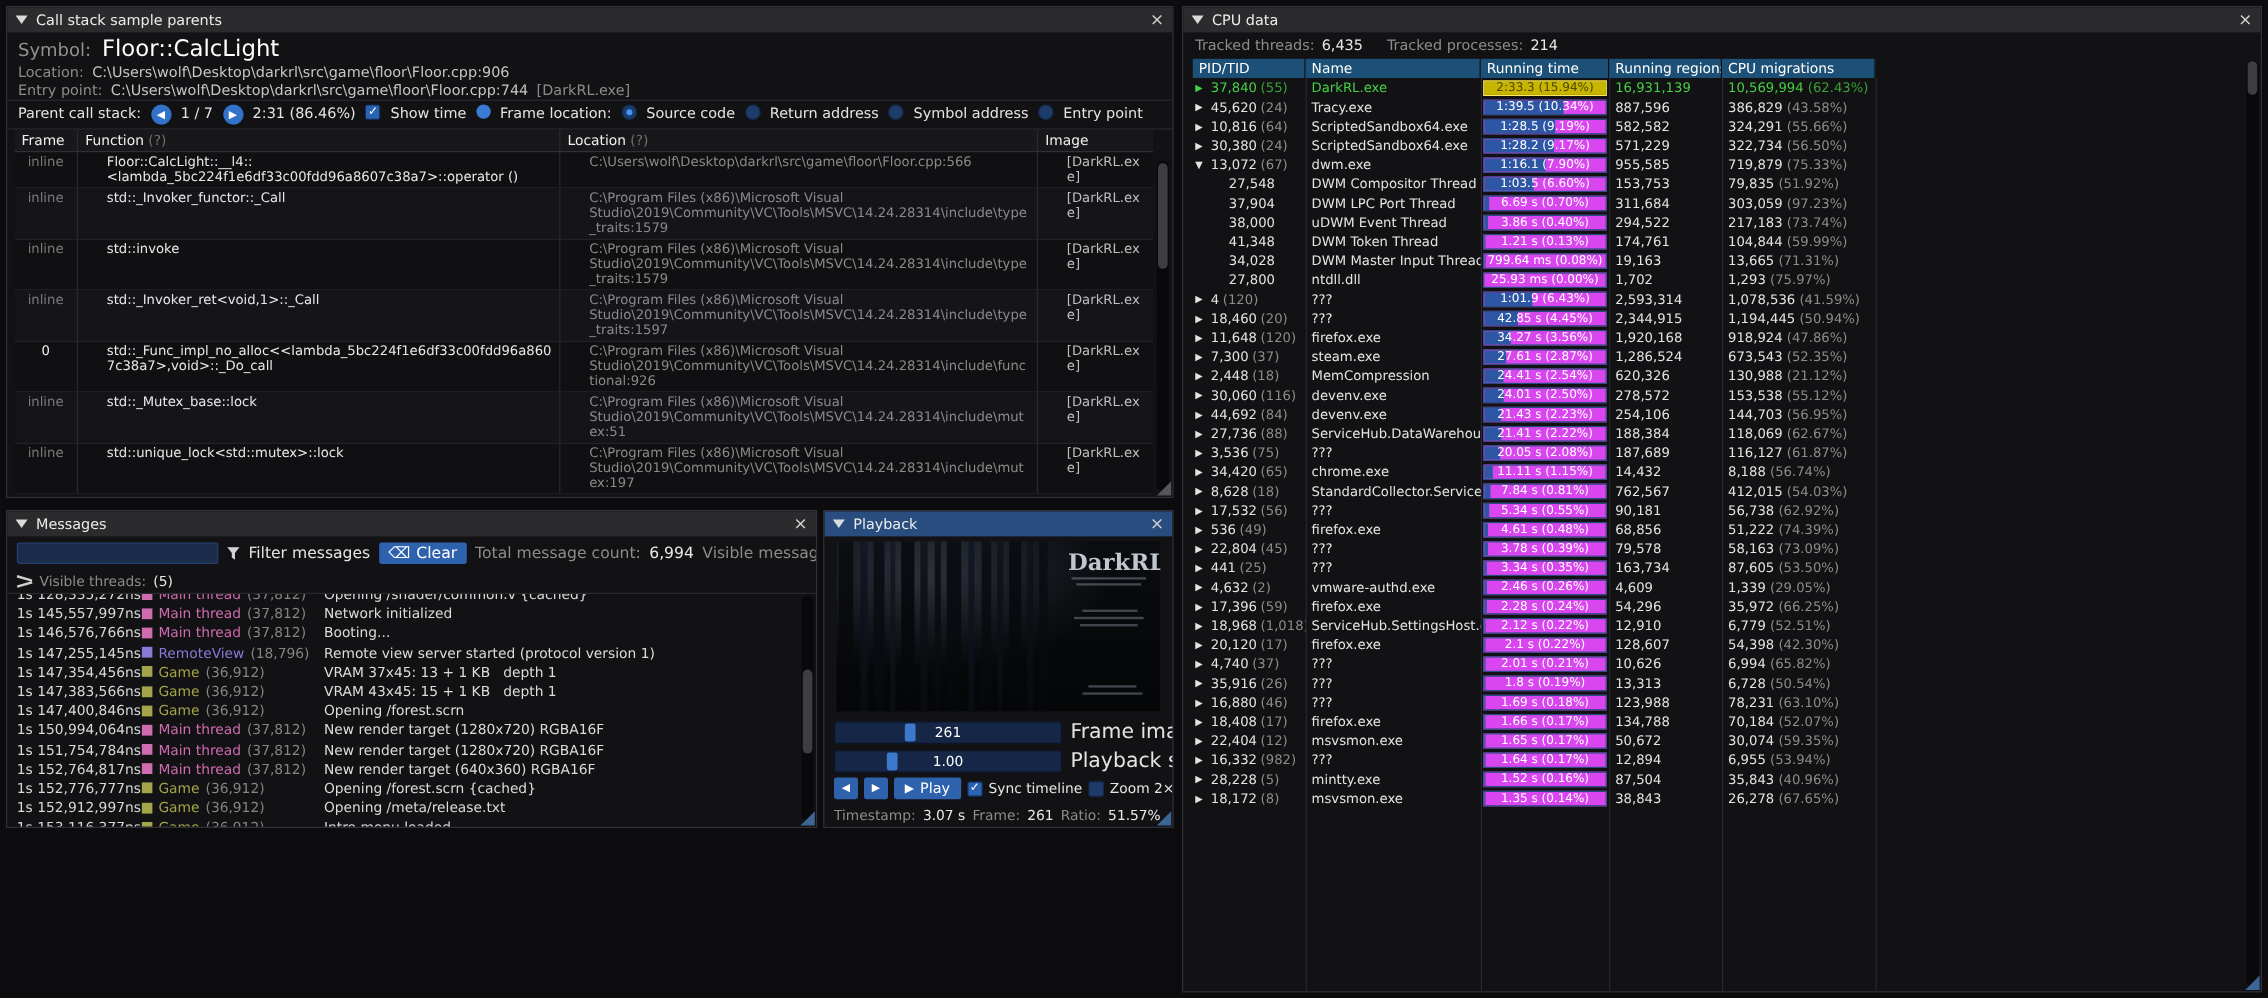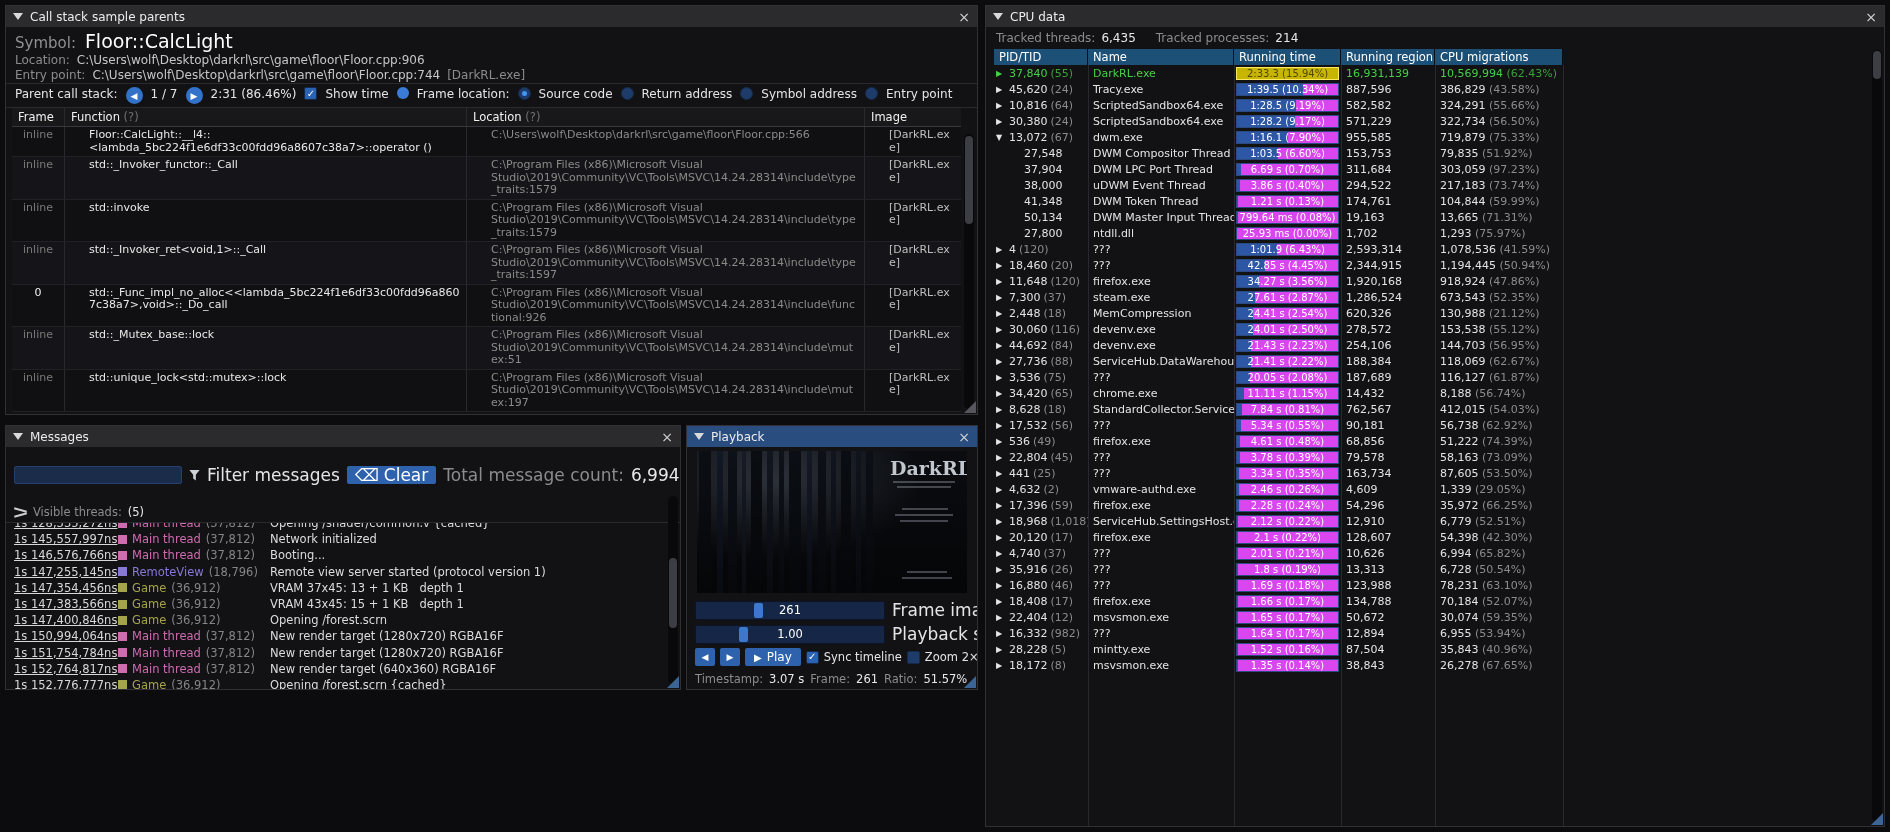--- a/index.html
+++ b/index.html
@@ -65,33 +65,33 @@
 .cpu-row.green .cnt,.cpu-row.green .pct{color:#36a336;}
 .timecell{padding:0 2px;height:16px;display:flex;align-items:center;}
 .timebar{position:relative;height:13px;flex:1;background:#d946ef;border:1px solid #2b4b80;overflow:hidden;}
 .timebar .fill{position:absolute;left:0;top:0;bottom:0;background:#2d57a5;}
 .timebar span{position:absolute;inset:0;text-align:center;font-size:10px;line-height:12px;color:#fff;white-space:nowrap;}
 .timebar.yellow{background:#8a7d00;border-color:#ffe95e;}
 .timebar.yellow .fill{background:#c7b500;}
 .timebar.yellow span{color:#4f4800;}
 .cpu-vlines div{position:absolute;top:0;bottom:-2px;width:1px;background:#28282e;z-index:3;}
 
-.msg-toolbar{display:flex;align-items:center;gap:7px;padding:18px 8px;flex:none;font-size:17px;white-space:nowrap;overflow:hidden;}
+.msg-toolbar{display:flex;align-items:center;gap:7px;padding:5px 8px;flex:none;font-size:13px;white-space:nowrap;overflow:hidden;}
 .filter-input{width:168px;height:18px;background:#1b2c4a;border:1px solid #23406e;border-radius:2px;flex:none;}
 .filter-icon{width:11px;height:11px;background:#ced1d6;clip-path:polygon(0 0,100% 0,62% 48%,62% 100%,38% 82%,38% 48%);flex:none;}
 .clear-btn{background:#2f62ad;color:#fff;height:18px;border-radius:2px;display:flex;gap:5px;padding:0 8px;align-items:center;cursor:pointer;flex:none;}
 .threads-row{display:flex;align-items:center;gap:6px;padding:2px 8px 3px 8px;border-bottom:1px solid #29292e;flex:none;font-size:11.5px;}
 .shuffle-icon{position:relative;width:13px;height:11px;display:inline-block;flex:none;}
 .shuffle-icon::before,.shuffle-icon::after{content:"";position:absolute;left:0;width:13px;height:1.6px;background:#cfcfcf;}
 .shuffle-icon::before{top:2px;transform:rotate(16deg);}
 .shuffle-icon::after{top:7px;transform:rotate(-16deg);}
 .msg-list{flex:1;overflow:hidden;position:relative;}
 .msg-scroll{margin-top:-8px;}
 .msg-row{display:grid;grid-template-columns:112px 152px 1fr;height:16.2px;align-items:center;font-size:11.5px;}
-.m-ts{color:#d8d8d8;padding-left:8px;white-space:nowrap;overflow:hidden;text-decoration:underline;}
+.m-ts{color:#d8d8d8;padding-left:8px;white-space:nowrap;overflow:hidden;}
 .m-thread{display:flex;align-items:center;gap:5px;white-space:nowrap;overflow:hidden;}
 .chip{width:9px;height:9px;flex:none;display:inline-block;}
 .tid{color:#858585;}
 .m-msg{color:#dcdcdc;white-space:pre;overflow:hidden;}
 .chip.c-main{background:#cf6bb0;} .tname.c-main{color:#cf6bb0;}
 .chip.c-remote{background:#8878d8;} .tname.c-remote{color:#8878d8;}
 .chip.c-game{background:#a4a44a;} .tname.c-game{color:#a4a44a;}
 
 .pb-body{padding:4px 8px;display:flex;flex-direction:column;gap:4px;flex:1;}
 .pb-img-wrap{align-self:center;flex:none;}
@@ -609,21 +609,21 @@
             <div class="timebar">
               <div class="fill" style="width: 0.9%;"></div>
               <span>1.21 s (0.13%)</span>
             </div>
           </div>
           <div class="cell">174,761</div>
           <div class="cell"><span>104,844 </span><span class="pct">(59.99%)</span></div>
         </div>
         <div class="cpu-row child">
           <div class="cell pid">
-            <span>50,134</span>
+            <span>34,028</span>
           </div>
           <div class="cell">DWM Master Input Thread</div>
           <div class="timecell">
             <div class="timebar">
               <div class="fill" style="width: 0.6%;"></div>
               <span>799.64 ms (0.08%)</span>
             </div>
           </div>
           <div class="cell">19,163</div>
           <div class="cell"><span>13,665 </span><span class="pct">(71.31%)</span></div>

